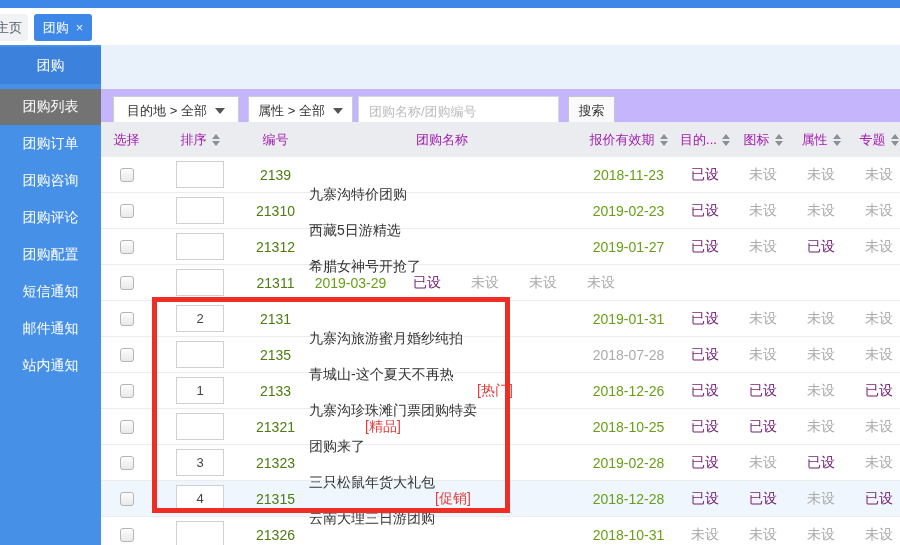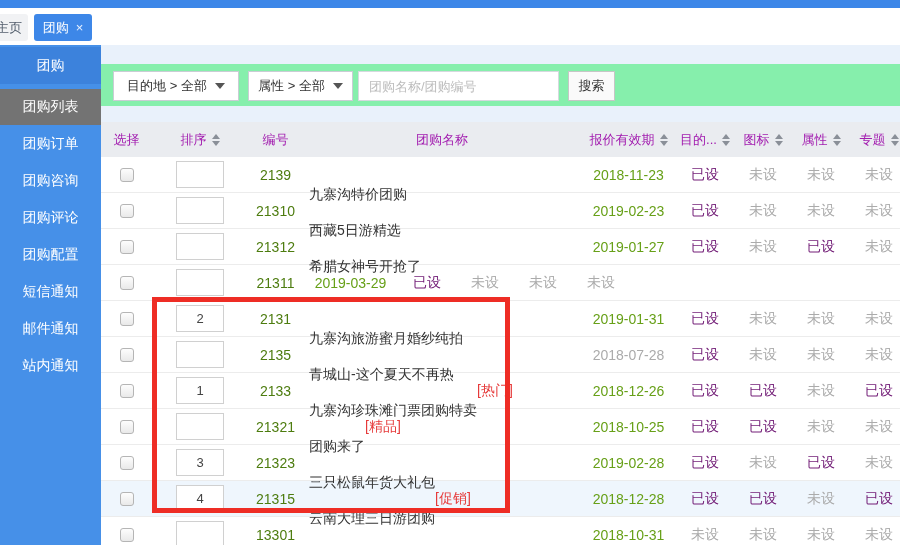--- a/index.html
+++ b/index.html
@@ -20,21 +20,21 @@
   .side-header { position:absolute; left:0; top:2px; width:101px; height:37px; background:#3c82dc;
     color:#fff; font-size:14px; display:flex; align-items:center; justify-content:center; }
   .side-items { position:absolute; left:0; top:44px; width:101px; }
   .side-item { height:36px; margin-bottom:1px; color:#fff; font-size:14px; display:flex;
     align-items:center; justify-content:center; cursor:pointer; }
   .side-item.active { background:#737373; }
 
   
   .content { position:absolute; left:101px; top:45px; width:799px; height:500px;
     background:#e9f1fb; overflow:hidden; }
-  .filterband { position:absolute; left:0; top:19px; width:799px; height:42px; background:#86efac; }
+  .filterband { position:absolute; left:0; top:44px; width:799px; height:42px; background:#c4b5fd; }
   .dropdown { position:absolute; top:7px; height:30px; border:1px solid #c9cdd4; background:#fff;
     display:flex; align-items:center; justify-content:center; gap:8px; font-size:13px; color:#333;
     cursor:pointer; }
   .dd1 { left:12px; width:126px; }
   .dd2 { left:147px; width:105px; }
   .caret { width:0; height:0; border-left:5px solid transparent; border-right:5px solid transparent;
     border-top:6px solid #555; }
   .searchinput { position:absolute; left:257px; top:7px; width:201px; height:30px;
     border:1px solid #d5d9de; padding:0 10px; font-size:13px; color:#333; outline:none; }
   .searchinput::placeholder { color:#bcbcbc; }
@@ -461,21 +461,21 @@
         </div>
       </div>
       <div class="tr">
         <div class="td c0">
           <span class="checkbox"></span>
         </div>
         <div class="td c1">
           <input class="sortbox" style="">
         </div>
         <div class="td c2">
-          <span class="idtxt">13301</span>
+          <span class="idtxt">21326</span>
         </div>
         <div class="td c3">
           <span class="nametxt">7月暑期峨嵋山避暑团购优惠</span>
         </div>
         <div class="td c4">
           <span class="date-ok">2018-10-31</span>
         </div>
         <div class="td c5">
           <span class="st-unset">未设</span>
         </div>

